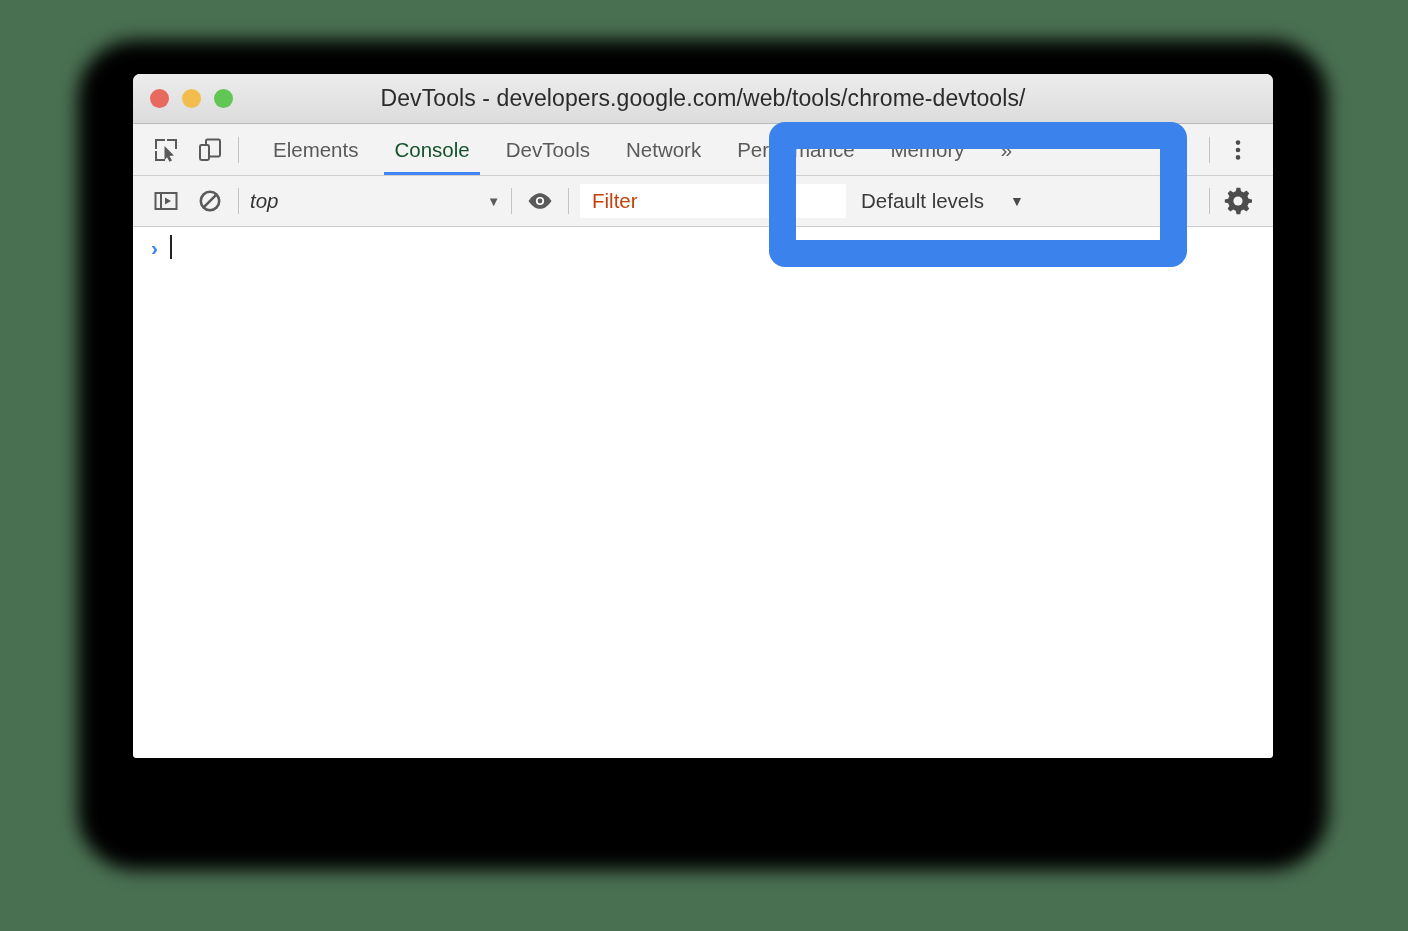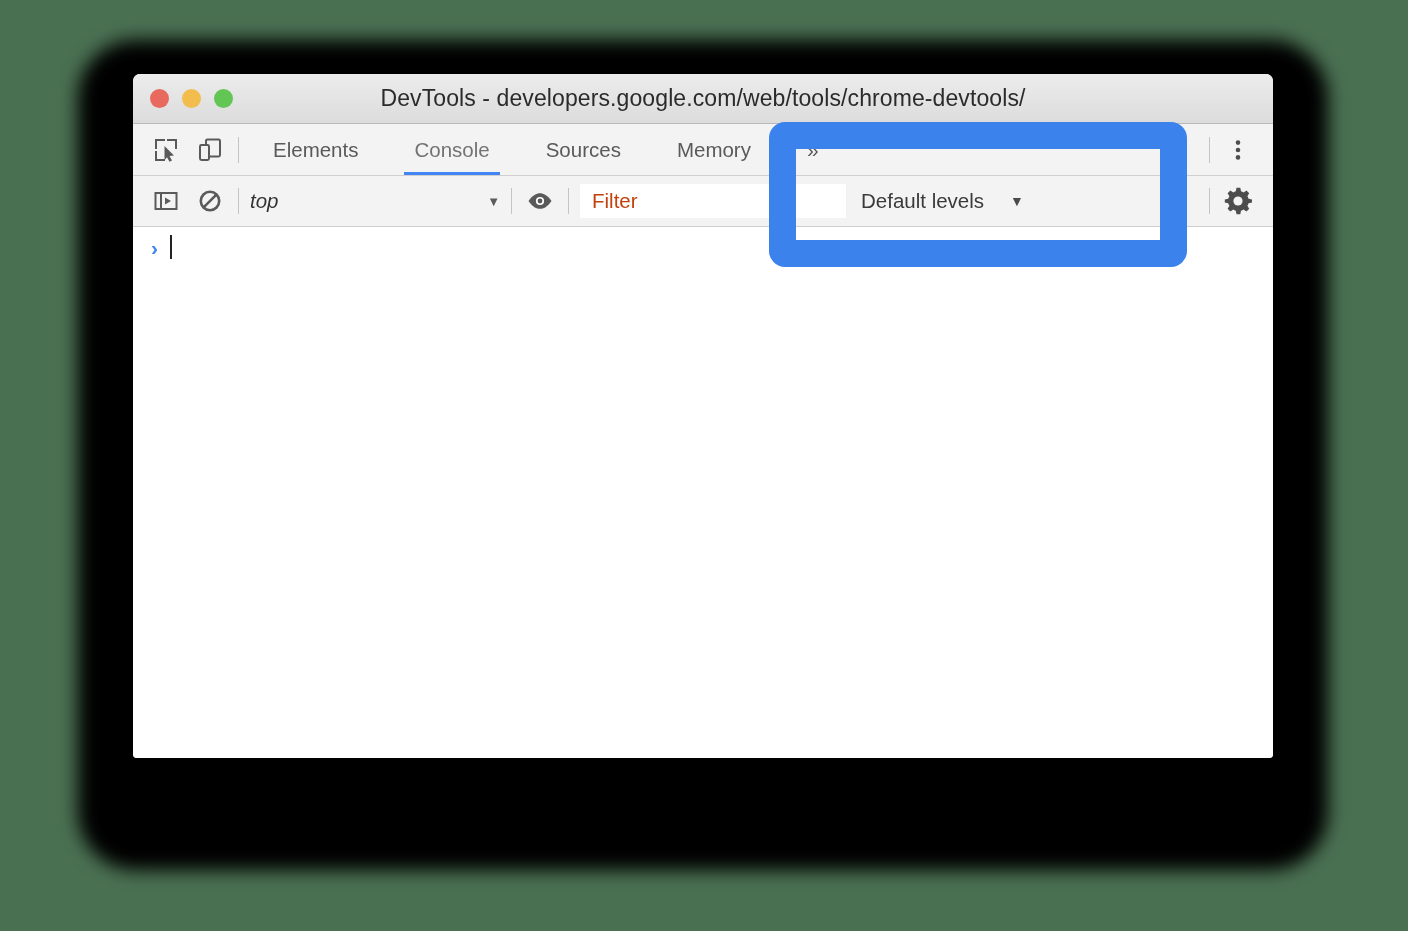--- a/index.html
+++ b/index.html
@@ -113,34 +113,33 @@
     height: 26px;
     background: #c4c4c4;
     margin: 0 11px;
     flex: 0 0 auto;
   }
   .tabs {
     display: flex;
     align-items: stretch;
     height: 51px;
     margin-left: 5px;
-    gap: 20px;
   }
   .tab {
     display: flex;
     align-items: center;
     padding: 0 18px;
     font-size: 20.5px;
     color: #5a5a5a;
     white-space: nowrap;
     position: relative;
     font-family: "Liberation Sans", sans-serif;
   }
   .tab.active {
-    color: #737373;
+    color: #14532d;
   }
   .tab.active::after {
     content: "";
     position: absolute;
     left: 8px;
     right: 8px;
     bottom: 0;
     height: 3px;
     background: #4285f4;
   }
@@ -290,21 +289,23 @@
             <rect x="3" y="8" width="9" height="15" rx="1.4" stroke="#5a5a5a" stroke-width="2" fill="#f3f3f3"></rect>
           </svg>
         </span>
       </div>
 
       <span class="vsep"></span>
 
       <div class="tabs">
         <div class="tab">Elements</div>
         <div class="tab active">Console</div>
-        <div class="tab">Sources</div>
+        <div class="tab">DevTools</div>
+        <div class="tab">Network</div>
+        <div class="tab">Performance</div>
         <div class="tab">Memory</div>
         <div class="tab">
           <span class="chev-more">»</span>
         </div>
       </div>
 
       <div id="tabbar-right">
         <span class="vsep"></span>
         <span class="tb-icon">
           <svg width="24" height="24" viewBox="0 0 24 24">

